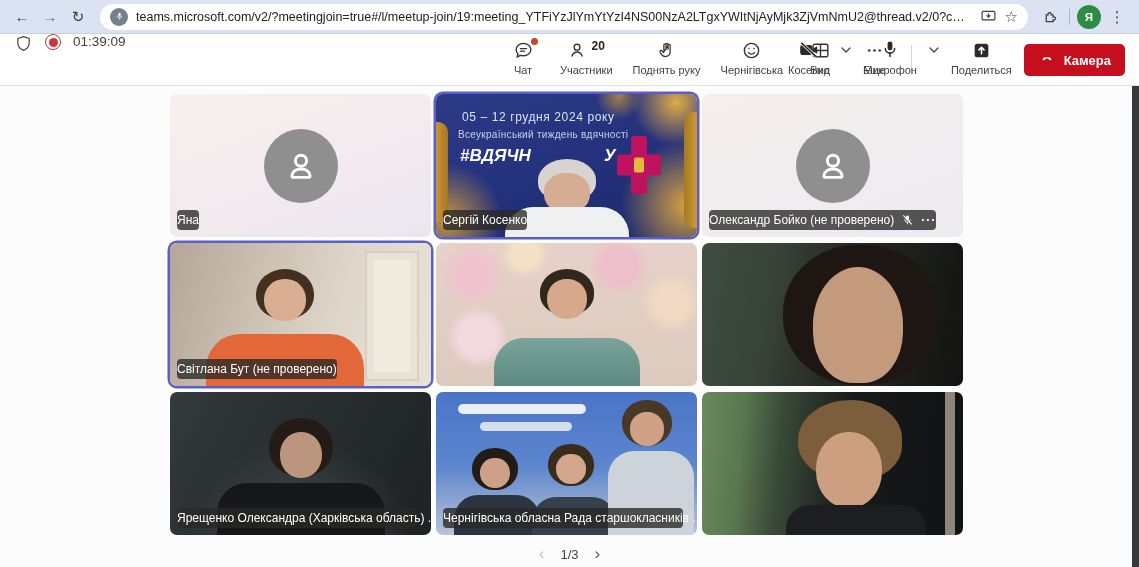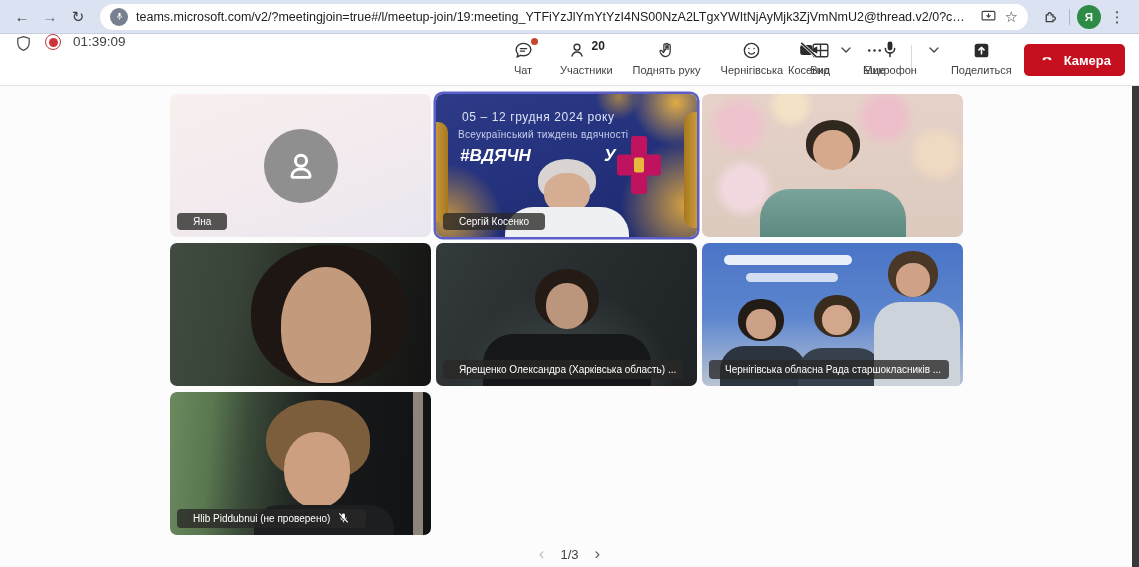--- a/index.html
+++ b/index.html
@@ -56,21 +56,21 @@
 
   
   .stage { position:absolute; left:0; top:86px; width:1139px; height:481px; background:#fcfcfc; }
   .edge-strip { position:absolute; right:0; top:0; width:7px; height:481px; background:#36393c; }
   .grid { position:absolute; left:170px; top:8px; width:793px;
     display:grid; grid-template-columns:repeat(3,261px); grid-auto-rows:143px; gap:6px 5px; }
   .tile { position:relative; border-radius:7px; overflow:hidden; background:#222; cursor:pointer; }
   .tile.speaking { box-shadow:0 0 0 2.5px #5b5fc7; }
   .name-badge { position:absolute; left:7px; bottom:7px; z-index:6; display:flex;
     align-items:center; gap:7px; background:rgba(41,40,39,.78); color:#fff;
-    font-size:10px; padding:3px 16px; border-radius:4px; max-width:92%; white-space:nowrap; }
+    font-size:12px; padding:3px 0; border-radius:4px; max-width:92%; white-space:nowrap; }
   .badge-more { letter-spacing:1px; font-weight:700; cursor:pointer; }
 
   
   .scene-yana  { background:linear-gradient(160deg,#f8efee 0%,#f2eaee 55%,#eae6f0 100%); }
   .scene-boyko { background:linear-gradient(160deg,#f4eeec 0%,#edeaf0 100%); }
   .avatar-circle { position:absolute; left:50%; top:50%; transform:translate(-50%,-50%);
     width:74px; height:74px; border-radius:50%; background:#8f8f8f; display:flex;
     align-items:center; justify-content:center; }
 
   
@@ -377,21 +377,48 @@
           <span class="sg-trident"></span>
         </div>
       <div class="sg-hair"></div>
       <div class="sg-face"></div>
       <div class="sg-shirt"></div>
       <div class="name-badge">
         <span>Сергій Косенко</span>
       </div>
     </div>
 
-
+    <div class="tile scene-boyko">
+      <div class="avatar-circle">
+        <svg viewBox="0 0 24 24" width="42" height="42" fill="none" stroke="#fff" stroke-width="1.7">
+            <circle cx="12" cy="9" r="3.2"></circle>
+            <path d="M6.8 17.6c.3-2.4 2.5-3.9 5.2-3.9s4.9 1.5 5.2 3.9c.1.5-.3.9-.9.9H7.7c-.6 0-1-.4-.9-.9z"></path>
+          </svg>
+      </div>
+      <div class="name-badge">
+        <span>Олександр Бойко (не проверено)</span>
+        <svg viewBox="0 0 16 16" width="13" height="13">
+            <rect x="6.2" y="1.8" width="3.6" height="6.4" rx="1.8" fill="#fff"></rect>
+            <path d="M4.6 6.8a3.4 3.4 0 0 0 6.8 0" fill="none" stroke="#fff" stroke-width="1.1"></path>
+            <line x1="8" y1="10.4" x2="8" y2="12.6" stroke="#fff" stroke-width="1.1"></line>
+            <line x1="2.8" y1="1.6" x2="13.2" y2="12.8" stroke="#fff" stroke-width="1.3"></line>
+          </svg>
+        <span class="badge-more">···</span>
+      </div>
+    </div>
+
+    <div class="tile scene-svitlana speaking">
+      <div class="sv-door"></div>
+      <div class="sv-hair"></div>
+      <div class="sv-face"></div>
+      <div class="sv-body"></div>
+      <div class="name-badge">
+        <span>Світлана Бут (не проверено)</span>
+      </div>
+    </div>
 
     <div class="tile scene-olena">
       <div class="ol-hair"></div>
       <div class="ol-face"></div>
       <div class="ol-body"></div>
     </div>
 
     <div class="tile scene-golub">
       <div class="go-hair"></div>
       <div class="go-face"></div>
@@ -433,29 +460,20 @@
             <line x1="2.8" y1="1.6" x2="13.2" y2="12.8" stroke="#fff" stroke-width="1.3"></line>
           </svg>
       </div>
     </div>
 
     <div class="tile scene-hlib">
       <div class="hl-strip"></div>
       <div class="hl-hair"></div>
       <div class="hl-face"></div>
       <div class="hl-body"></div>
-      <div class="name-badge">
-        <span>Hlib Piddubnui (не проверено)</span>
-        <svg viewBox="0 0 16 16" width="13" height="13">
-            <rect x="6.2" y="1.8" width="3.6" height="6.4" rx="1.8" fill="#fff"></rect>
-            <path d="M4.6 6.8a3.4 3.4 0 0 0 6.8 0" fill="none" stroke="#fff" stroke-width="1.1"></path>
-            <line x1="8" y1="10.4" x2="8" y2="12.6" stroke="#fff" stroke-width="1.1"></line>
-            <line x1="2.8" y1="1.6" x2="13.2" y2="12.8" stroke="#fff" stroke-width="1.3"></line>
-          </svg>
-      </div>
     </div>
   </div>
 
   <div class="pager">
     <span class="pg-prev">‹</span>
     <span class="pg-num">1/3</span>
     <span class="pg-next">›</span>
   </div>
 
   <div class="edge-strip"></div>

